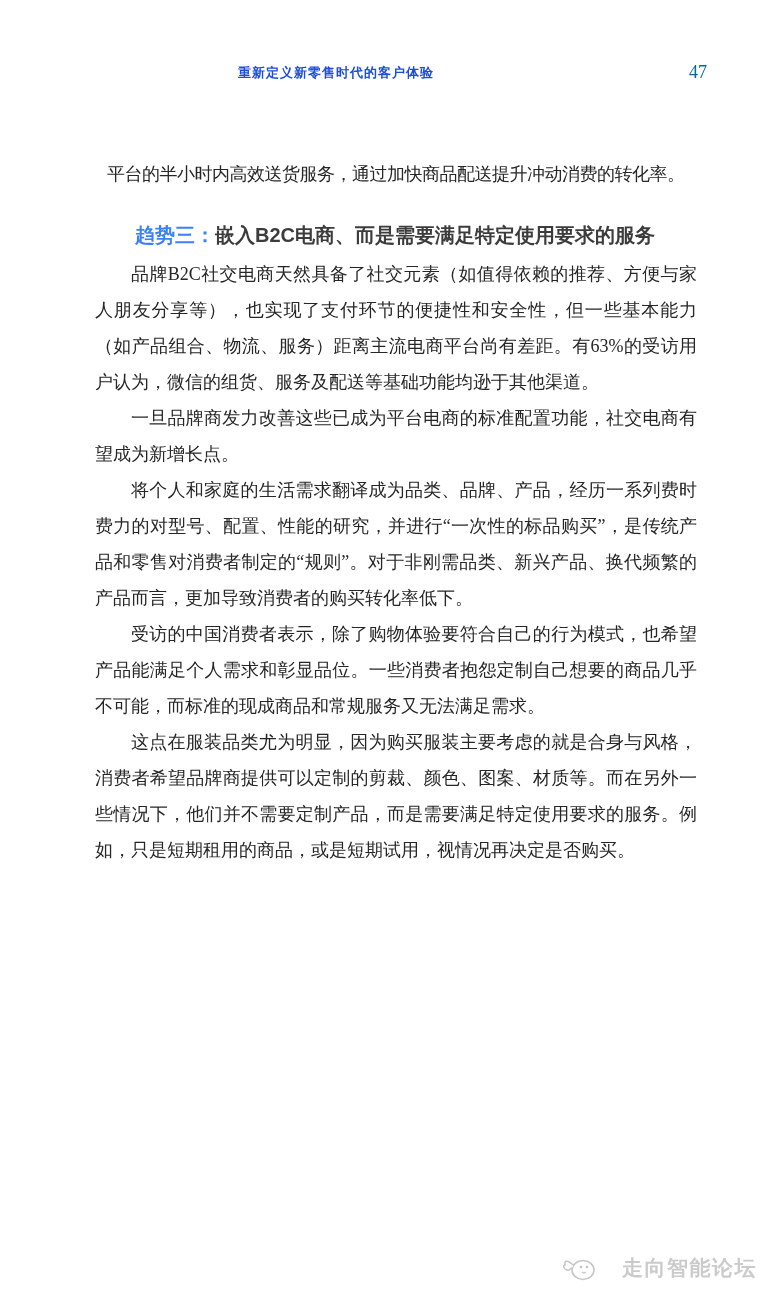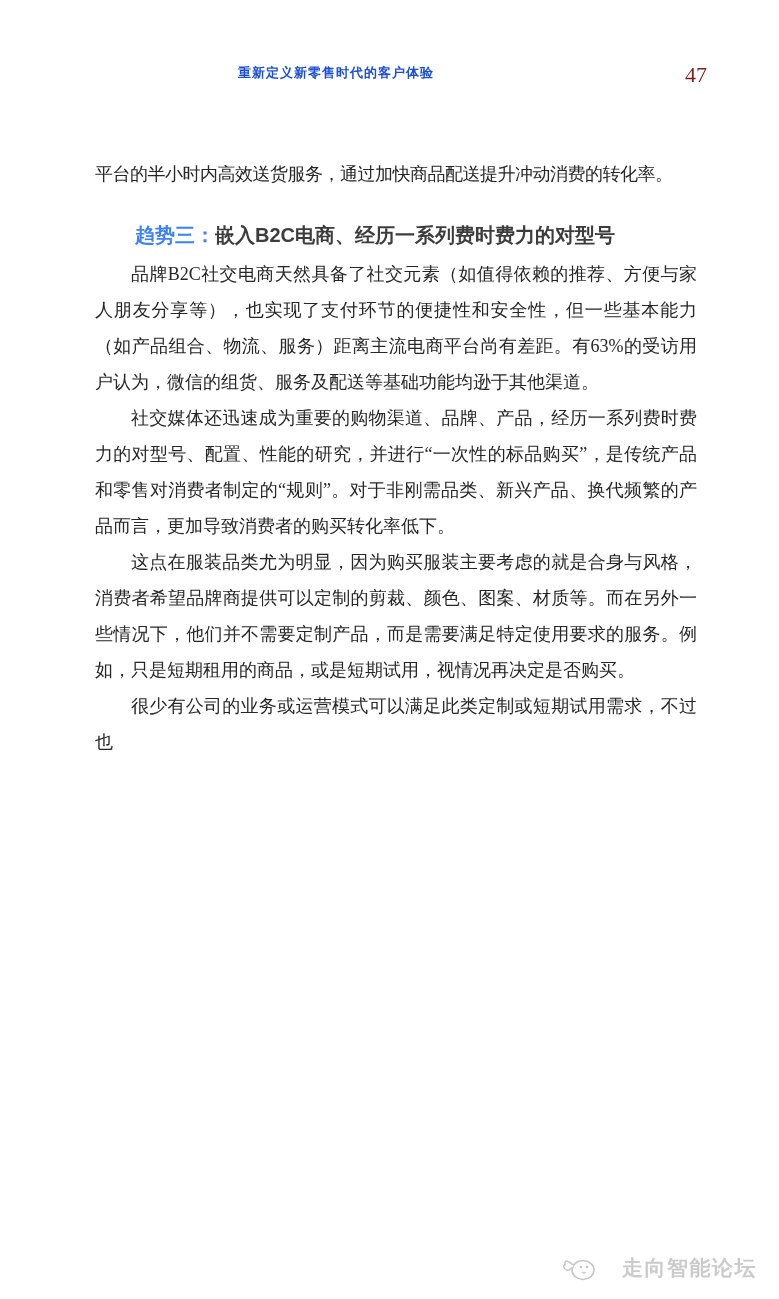--- a/index.html
+++ b/index.html
@@ -11,28 +11,28 @@
     overflow: hidden;
   }
   .page-header { position: absolute; top: 62px; left: 0; width: 100%; height: 26px; }
   .doc-title {
     position: absolute; left: 336px; top: 2px; transform: translateX(-50%);
     font-size: 13px; font-weight: bold; color: #1d4ed8;
     letter-spacing: 1px; white-space: nowrap;
   }
   .page-number {
     position: absolute; right: 72px; top: 0;
-    font-size: 22px; color: #7f1d1d; font-family: Liberation Serif, serif;
+    font-size: 18px; color: #0369a1; font-family: Liberation Serif, serif;
   }
   .content { position: absolute; top: 156px; left: 95px; width: 602px; }
   .para {
     font-size: 18px; line-height: 36px; color: #262626;
     text-align: justify; text-indent: 2em; margin: 0;
   }
-  .para.no-indent { text-indent: 0; }
+  .para.no-indent { text-indent: 0; margin-left: 12px; }
   .intro { letter-spacing: -0.5px; white-space: nowrap; }
   .section-heading {
     margin: 28px 0 6px 0; text-indent: 2em;
     font-family: "Liberation Sans", sans-serif;
     font-weight: bold; font-size: 20px; line-height: 30px;
     color: #3c3c3c; white-space: nowrap;
   }
   .heading-label { color: #3b82f6; }
   .watermark {
     position: absolute; right: 22px; bottom: 16px;
@@ -52,28 +52,29 @@
 
 <div class="page-header">
   <div class="doc-title">重新定义新零售时代的客户体验</div>
   <div class="page-number">47</div>
 </div>
 
 <div class="content">
 
   <p class="para no-indent intro">平台的半小时内高效送货服务，通过加快商品配送提升冲动消费的转化率。</p>
 
-  <h2 class="section-heading"><span class="heading-label">趋势三：</span><span>嵌入B2C电商、经历一系列费时费力的对型号</span></h2>
+  <h2 class="section-heading"><span class="heading-label">趋势三：</span><span>嵌入B2C电商、而是需要满足特定使用要求的服务</span></h2>
 
   <p class="para">品牌B2C社交电商天然具备了社交元素（如值得依赖的推荐、方便与家人朋友分享等），也实现了支付环节的便捷性和安全性，但一些基本能力（如产品组合、物流、服务）距离主流电商平台尚有差距。有63%的受访用户认为，微信的组货、服务及配送等基础功能均逊于其他渠道。</p>
+  <p class="para">一旦品牌商发力改善这些已成为平台电商的标准配置功能，社交电商有望成为新增长点。</p>
 
 
-  <p class="para">社交媒体还迅速成为重要的购物渠道、品牌、产品，经历一系列费时费力的对型号、配置、性能的研究，并进行“一次性的标品购买”，是传统产品和零售对消费者制定的“规则”。对于非刚需品类、新兴产品、换代频繁的产品而言，更加导致消费者的购买转化率低下。</p>
+  <p class="para">将个人和家庭的生活需求翻译成为品类、品牌、产品，经历一系列费时费力的对型号、配置、性能的研究，并进行“一次性的标品购买”，是传统产品和零售对消费者制定的“规则”。对于非刚需品类、新兴产品、换代频繁的产品而言，更加导致消费者的购买转化率低下。</p>
+  <p class="para">受访的中国消费者表示，除了购物体验要符合自己的行为模式，也希望产品能满足个人需求和彰显品位。一些消费者抱怨定制自己想要的商品几乎不可能，而标准的现成商品和常规服务又无法满足需求。</p>
   <p class="para">这点在服装品类尤为明显，因为购买服装主要考虑的就是合身与风格，消费者希望品牌商提供可以定制的剪裁、颜色、图案、材质等。而在另外一些情况下，他们并不需要定制产品，而是需要满足特定使用要求的服务。例如，只是短期租用的商品，或是短期试用，视情况再决定是否购买。</p>
-  <p class="para">很少有公司的业务或运营模式可以满足此类定制或短期试用需求，不过也</p>
 
 </div>
 
 <div class="watermark">
   <svg class="wm-icon" viewBox="0 0 36 30" fill="none" xmlns="http://www.w3.org/2000/svg">
     <ellipse cx="21" cy="17" rx="11" ry="9.5" stroke="#c6c6c6" stroke-width="1.6" fill="#ffffff"></ellipse>
     <path d="M11 12 C 5 6, 2 8, 3 12 C 1 12, 1 16, 5 17 C 7 18, 9 16, 11 14" stroke="#c6c6c6" stroke-width="1.5" fill="#ffffff"></path>
     <circle cx="19" cy="14" r="1.3" fill="#c2c2c2"></circle>
     <circle cx="25" cy="14" r="1.3" fill="#c2c2c2"></circle>
     <path d="M20 19 q 2 1.6 4 0" stroke="#c6c6c6" stroke-width="1.3"></path>

